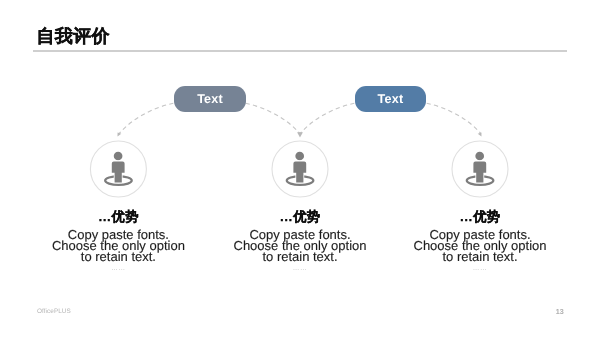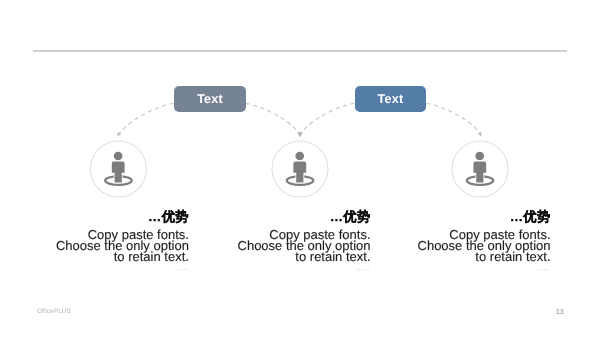--- a/index.html
+++ b/index.html
@@ -6,36 +6,37 @@
   body{width:600px;height:337px;overflow:hidden;font-family:"Liberation Sans",sans-serif;
        -webkit-font-smoothing:antialiased;text-rendering:geometricPrecision;}
   .slide{position:relative;width:600px;height:337px;background:#fff;}
 
   #title{position:absolute;left:36.5px;top:27.2px;font-size:18.0px;font-weight:900;color:#111111;
          line-height:19px;letter-spacing:0.3px;-webkit-text-stroke:0.35px #111111;}
   #rule{position:absolute;left:33.4px;top:50.2px;width:533.8px;height:1.5px;background:#cfcfcf;}
 
   svg.layer{position:absolute;left:0;top:0;width:600px;height:337px;pointer-events:none;}
 
-  .txtbox{position:absolute;border-radius:5px;display:flex;align-items:center;justify-content:center;
+  .txtbox{position:absolute;border-radius:11px;display:flex;align-items:center;justify-content:center;
           color:#ffffff;font-size:12.6px;font-weight:bold;letter-spacing:0.2px;}
 
-  .col{position:absolute;top:210.0px;width:141px;text-align:right;}
+  .col{position:absolute;top:210.0px;width:141px;text-align:center;}
   .head{font-size:13.3px;font-weight:900;color:#0d0d0d;line-height:14px;letter-spacing:0.3px;-webkit-text-stroke:0.28px #0d0d0d;}
   .body{font-size:13px;color:#1c1c1c;line-height:11px;margin-top:5px;font-weight:400;-webkit-text-stroke:0.12px #1c1c1c;}
   .dots{font-size:6.6px;color:#b9b9b9;margin-top:2.8px;letter-spacing:0.6px;}
 
   #brand{position:absolute;left:37.0px;top:308.4px;font-size:6.4px;color:#b6b6b6;letter-spacing:0.05px;}
   #pnum{position:absolute;left:555.7px;top:306.9px;font-size:7.2px;color:#b0b0b0;font-weight:bold;}
 </style>
 </head>
 <body>
 
 <div class="slide">
 
+  <div id="title">自我评价</div>
   <div id="rule" style="background-color: rgb(207, 207, 207);"></div>
 
   <svg class="layer" viewBox="0 0 600 337">
     <g fill="none" stroke-width="1.15" stroke-dasharray="4.3 3.3" stroke-linecap="butt" stroke="#c6c6c6">
       <path d="M173.3,103.3 C155,107.0 132.5,117.8 119.2,133.6"></path>
       <path d="M245.7,103.3 C264,107.0 286.5,117.8 299.8,133.6"></path>
       <path d="M354.3,103.3 C336,107.0 313.5,117.8 300.2,133.6"></path>
       <path d="M426.7,103.3 C445,107.0 467.5,117.8 480.8,133.6"></path>
     </g>
     <g fill="#b9b9b9">

